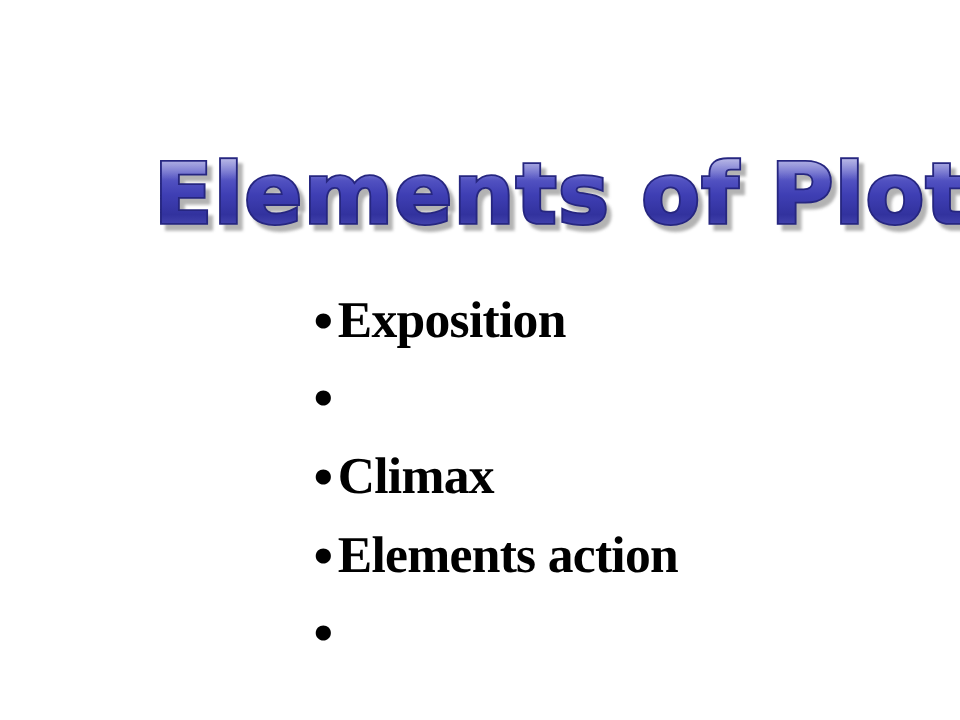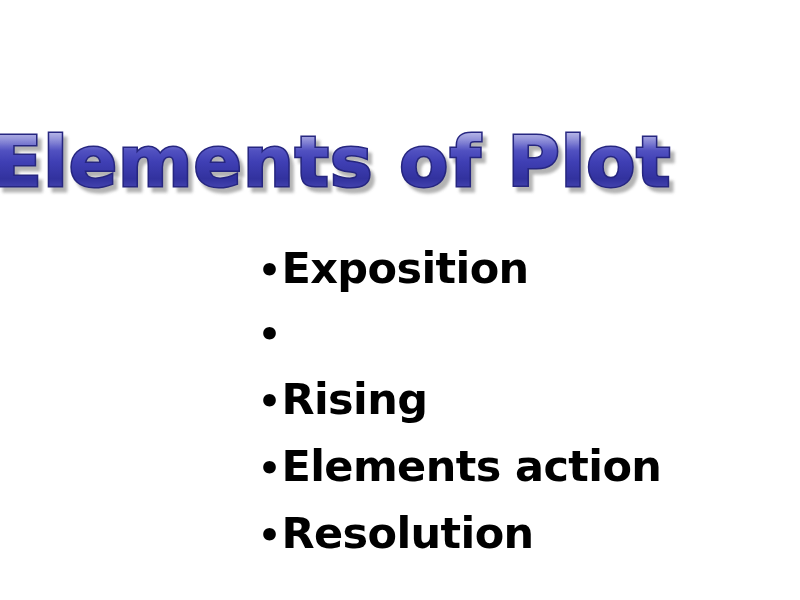--- a/index.html
+++ b/index.html
@@ -23,21 +23,21 @@
 
   
   .title-block {
     position: absolute;
     left: 0;
     top: 112px;
     width: 800px;
     height: 100px;
     display: flex;
     align-items: center;
-    justify-content: flex-start;
+    justify-content: flex-end;
   }
 
   .wordart {
     position: relative;
     font-family: "DejaVu Sans", sans-serif;
     font-weight: bold;
     font-size: 70px;
     line-height: 1;
     letter-spacing: 1px;
     white-space: nowrap;
@@ -132,20 +132,21 @@
 
   .bullet-marker {
     font-size: 36px;
     line-height: 64px;
     margin-right: 1px;
     color: #000000;
   }
 
   .bullet-text {
     display: inline-block;
+    font-family: Liberation Serif, serif;
   }
 </style>
 </head>
 <body>
 
 <div class="slide">
 
   <div class="title-block">
     <div class="wordart">
       <span class="wa-shadow">Elements of Plot</span>
@@ -161,28 +162,27 @@
       <span class="bullet-marker">•</span>
       <span class="bullet-text">Exposition</span>
     </div>
 
     <div class="bullet-line">
       <span class="bullet-marker">•</span>
     </div>
 
     <div class="bullet-line">
       <span class="bullet-marker">•</span>
-      <span class="bullet-text">Rising</span>
+      <span class="bullet-text">Climax</span>
     </div>
 
     <div class="bullet-line">
       <span class="bullet-marker">•</span>
       <span class="bullet-text">Elements action</span>
     </div>
 
     <div class="bullet-line">
       <span class="bullet-marker">•</span>
-      <span class="bullet-text">Resolution</span>
     </div>
 
   </div>
 
 </div>
 
 </body></html>

